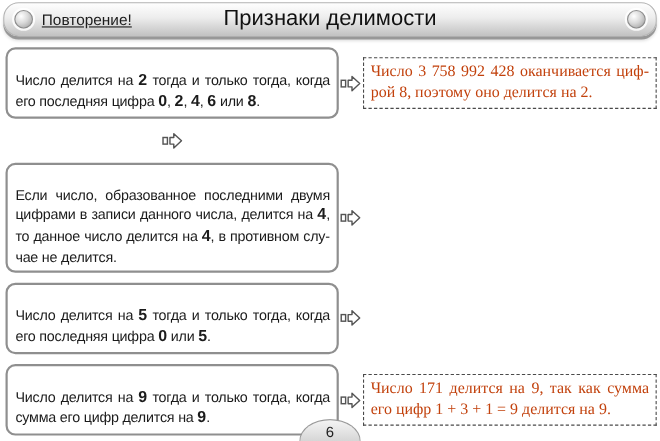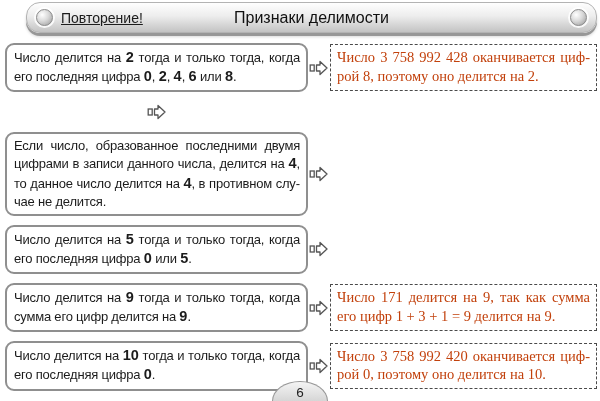--- a/index.html
+++ b/index.html
@@ -12,21 +12,20 @@
   }
   
   .header{
     position:absolute;left:3px;right:3px;top:2px;height:29px;
     border-radius:14px;
     background:linear-gradient(180deg,#fefefe 0%,#ededed 45%,#c3c3c3 100%);
     border:1px solid #b3b3b3;
     box-shadow:0 3px 0 rgba(128,128,128,.75), 0 4px 3px rgba(0,0,0,.15);
     display:flex;align-items:center;
     z-index:5;
-    margin-left:23px;
   }
   .pin{
     width:15px;height:15px;border-radius:50%;
     background:radial-gradient(circle at 35% 32%,#ffffff 0%,#d9d9d9 45%,#979797 100%);
     border:1px solid #8d8d8d;
     box-shadow:0 0 0 2px rgba(255,255,255,.85);
     flex:0 0 auto;
   }
   .pin.left{margin-left:9px;}
   .pin.right{margin-right:9px;margin-left:auto;}
@@ -35,38 +34,38 @@
     font-size:14px;
     color:#1c1c1c;
     text-decoration:underline;
     cursor:pointer;
     z-index:2;
     white-space:nowrap;
   }
   .title{
     position:absolute;left:0;right:0;top:0;height:29px;
     display:flex;align-items:center;justify-content:center;
-    font-size:16px;color:#111;
+    font-size:20px;color:#111;
     pointer-events:none;
   }
   
   .content{
     position:absolute;top:43px;left:5px;right:3px;
     display:flex;flex-direction:column;gap:9px;
   }
   .row{
     display:grid;
     grid-template-columns:303px 22px 1fr;
     align-items:center;
   }
   .rule-box{
     border:2px solid #8f8f8f;
     border-radius:9px;
     background:#fff;
-    padding:3px 6px 4px 7px;
+    padding:19px 6px 4px 7px;
     font-size:13px;
     letter-spacing:-0.2px;
     line-height:1.32;
     text-align:justify;
     color:#1b1b1b;
   }
   .rule-box b{font-size:14.5px;letter-spacing:0;}
   .arrow{display:flex;align-items:center;justify-content:center;}
   .example-box{
     border:1px dashed #4a4a4a;

